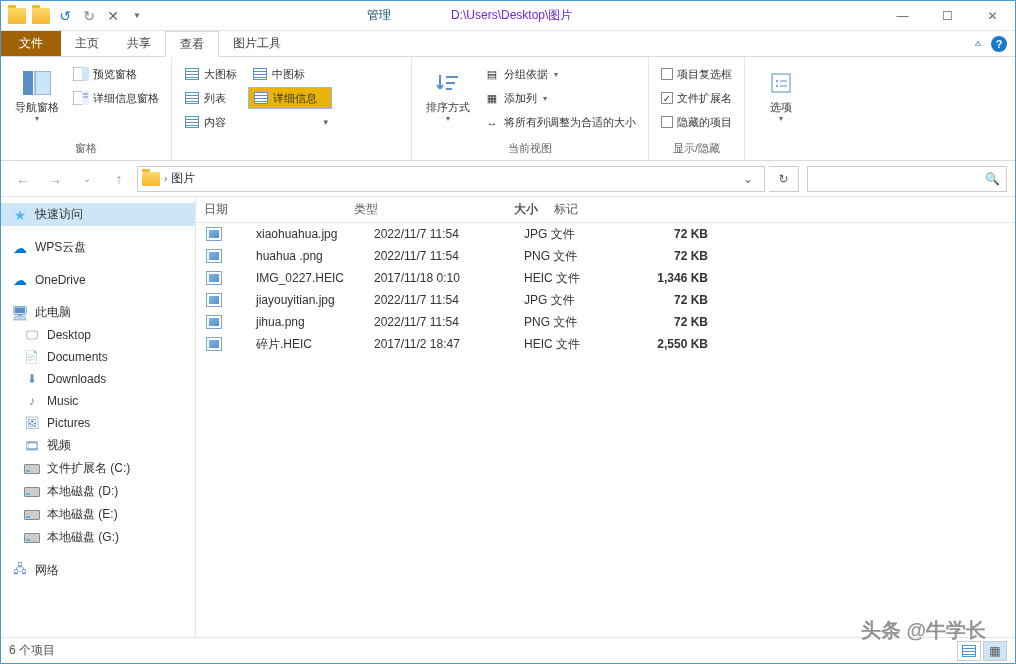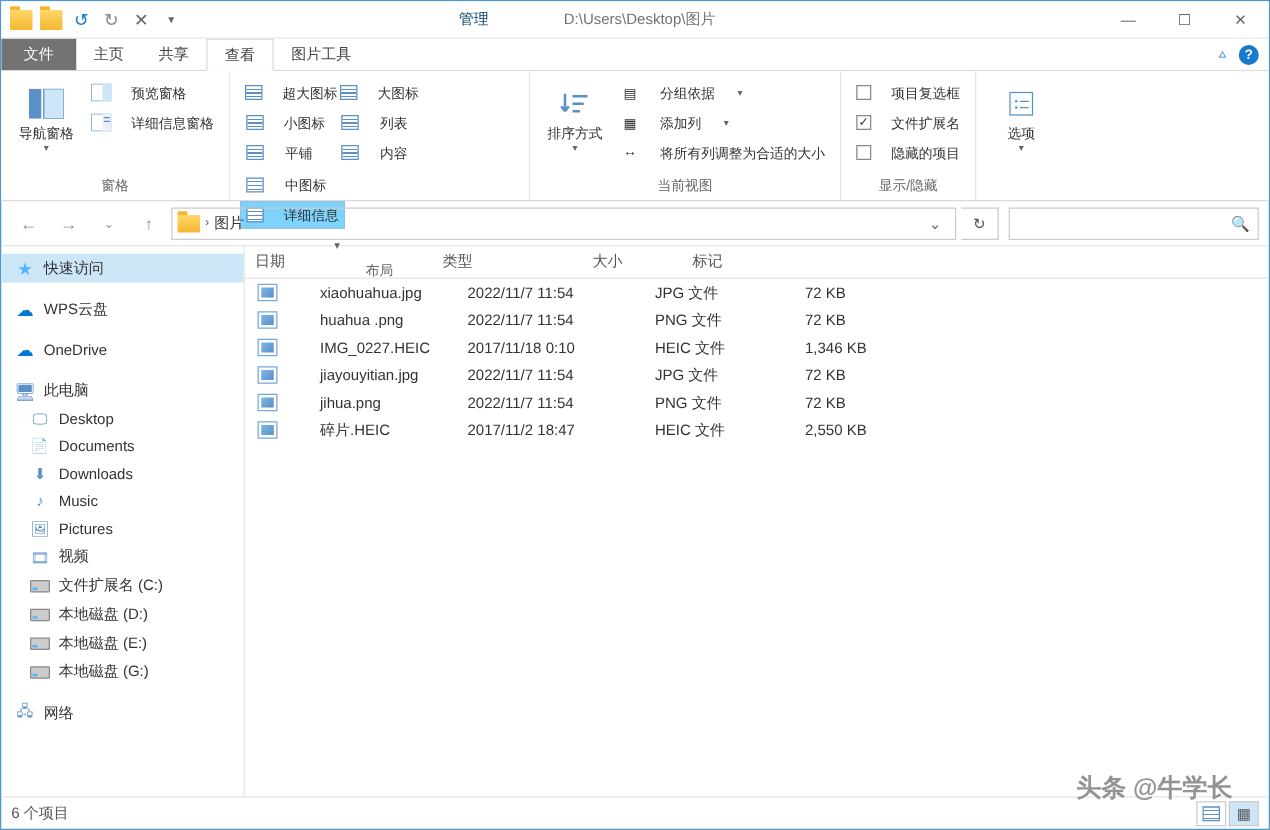--- a/index.html
+++ b/index.html
@@ -3,41 +3,41 @@
 <meta charset="utf-8">
 <style>
 * { margin: 0; padding: 0; box-sizing: border-box; }
 body { font-family: "Microsoft YaHei", "Segoe UI", sans-serif; font-size: 12px; color: #333; background: #fff; width: 1016px; height: 664px; overflow: hidden; border: 1px solid #4c98d0; }
 .titlebar { height: 30px; display: flex; align-items: center; background: #fff; border-bottom: 1px solid #e5e5e5; }
 .titlebar-left { display: flex; align-items: center; padding-left: 6px; gap: 4px; }
 .qat-icon { width: 20px; height: 20px; display: flex; align-items: center; justify-content: center; }
 .folder-icon { width: 18px; height: 16px; background: linear-gradient(#ffd76b,#f5b730); border-radius: 1px; position: relative; }
 .folder-icon::before { content:""; position:absolute; top:-3px; left:0; width:8px; height:3px; background:#f5b730; border-radius:1px 1px 0 0;}
 .manage-tab { margin-left: 200px; padding: 4px 20px; color: #0c4a6e; font-size: 12px; }
-.title-path { margin-left: 40px; color: #737373; font-size: 12px; }
+.title-path { margin-left: 40px; color: #6d28d9; font-size: 12px; }
 .titlebar-right { margin-left: auto; display: flex; }
 .win-btn { width: 45px; height: 30px; display: flex; align-items: center; justify-content: center; color: #666; cursor: pointer; }
 
 .menubar { height: 26px; display: flex; align-items: stretch; background: #fff; border-bottom: 1px solid #dadada; }
-.file-tab { background: #737373; color: #fff; padding: 0 18px; display: flex; align-items: center; font-size: 12px; text-align: right; }
+.file-tab { background: #a16207; color: #fff; padding: 0 18px; display: flex; align-items: center; font-size: 12px; text-align: right; }
 .menu-tab { padding: 0 14px; display: flex; align-items: center; color: #444; cursor: pointer; }
 .menu-tab.active { background: #fff; border: 1px solid #dadada; border-bottom: 1px solid #fff; margin-bottom: -1px; }
 .menubar-right { margin-left: auto; display: flex; align-items: center; padding-right: 8px; gap: 8px; }
 .help-icon { width: 16px; height: 16px; border-radius: 50%; background: #1979ca; color: #fff; display: flex; align-items: center; justify-content: center; font-size: 11px; font-weight: bold; }
 
 .ribbon { height: 104px; display: flex; background: #fff; border-bottom: 1px solid #dadada; }
 .ribbon-group { border-right: 1px solid #e5e5e5; display: flex; flex-direction: column; padding: 2px 8px; }
 .ribbon-group-body { flex: 1; display: flex; align-items: flex-start; gap: 4px; padding-top: 4px; }
 .ribbon-group-label { text-align: center; font-size: 11px; color: #666; padding: 2px 0; }
 .ribbon-btn-big { display: flex; flex-direction: column; align-items: center; width: 56px; padding: 4px; cursor: pointer; }
 .ribbon-btn-big .icon { width: 32px; height: 32px; display: flex; align-items: center; justify-content: center; margin-bottom: 2px; }
 .ribbon-btn-big .lbl { font-size: 11px; text-align: center; line-height: 1.2; }
 .ribbon-col { display: flex; flex-direction: column; gap: 2px; }
-.ribbon-btn-sm { display: flex; align-items: center; gap: 16px; padding: 2px 4px; cursor: pointer; font-size: 11px; white-space: nowrap; height: 22px; }
-.ribbon-btn-sm.selected { background: #7dd3fc; border: 1px solid #92c0e0; }
+.ribbon-btn-sm { display: flex; align-items: center; gap: 4px; padding: 2px 4px; cursor: pointer; font-size: 11px; white-space: nowrap; height: 22px; }
+.ribbon-btn-sm.selected { background: #eab308; border: 1px solid #92c0e0; }
 .ribbon-btn-sm .icon { width: 16px; height: 16px; display: flex; align-items: center; justify-content: center; }
 .view-icon { width: 14px; height: 12px; border: 1px solid #5b8fc7; background: repeating-linear-gradient(#fff,#fff 2px,#5b8fc7 2px,#5b8fc7 3px); }
 .chk { width: 12px; height: 12px; border: 1px solid #888; display: inline-flex; align-items: center; justify-content: center; font-size: 10px; color: #333; }
 .chk.checked::after { content: "✓"; }
 
 .navbar { height: 36px; display: flex; align-items: center; padding: 4px 8px; gap: 4px; border-bottom: 1px solid #e5e5e5; }
 .nav-arrow { width: 28px; height: 28px; display: flex; align-items: center; justify-content: center; color: #999; cursor: pointer; font-size: 14px; }
 .address-bar { flex: 1; height: 26px; border: 1px solid #ccc; display: flex; align-items: center; padding: 0 4px; gap: 4px; }
 .addr-folder { width: 18px; height: 14px; }
 .addr-seg { display: flex; align-items: center; gap: 2px; }
@@ -57,21 +57,21 @@
 .cloud-icon { color: #0078d4; font-size: 14px; }
 .pc-icon { color: #5b8fc7; font-size: 14px; }
 .drive-icon { width: 16px; height: 10px; background: #ccc; border: 1px solid #888; border-radius: 1px; position:relative; }
 .drive-icon::after{content:"";position:absolute;bottom:1px;left:1px;width:4px;height:2px;background:#4fb7ff;}
 .file-list { flex: 1; overflow: auto; }
 .list-header { display: flex; border-bottom: 1px solid #e5e5e5; height: 26px; align-items: center; color: #555; font-size: 12px; }
 .col { padding: 0 8px; }
 .col-name { width: 170px; padding-left: 30px;}
 .col-date { width: 150px; }
 .col-type { width: 120px; }
-.col-size { width: 80px; text-align: left; }
+.col-size { width: 80px; text-align: right; font-weight: bold; }
 .col-tag { width: 80px; }
 .list-row { display: flex; height: 22px; align-items: center; font-size: 12px; cursor: pointer; }
 .list-row .file-icon { width: 16px; height: 14px; background: #fff; border: 1px solid #7aa7d6; margin-left: 10px; margin-right: 6px; position: relative; }
 .list-row .file-icon::after { content:""; position:absolute; top:2px; left:2px; right:2px; bottom:2px; background: linear-gradient(135deg,#7bb9e8,#5b8fc7); }
 .list-row .col-name { display:flex; align-items:center; padding-left:0;gap:28px; }
 
 .statusbar { height: 26px; border-top: 1px solid #e5e5e5; display: flex; align-items: center; padding: 0 8px; font-size: 12px; color: #555; }
 .statusbar-right { margin-left: auto; display: flex; gap: 2px; }
 .view-toggle { width: 24px; height: 20px; border: 1px solid #ccc; display:flex; align-items:center; justify-content:center;}
 
@@ -150,40 +150,20 @@
             </span>
             <span>详细信息窗格</span>
           </div>
       </div>
     </div>
     <div class="ribbon-group-label">窗格</div>
   </div>
 
   <div class="ribbon-group" style="width:240px;">
     <div class="ribbon-group-body" style="flex-wrap:wrap;">
-      <div class="ribbon-col" style="width:72px;">
-        <div class="ribbon-btn-sm">
-            <span class="icon">
-              <span class="view-icon"></span>
-            </span>
-            <span>超大图标</span>
-          </div>
-        <div class="ribbon-btn-sm">
-            <span class="icon">
-              <span class="view-icon"></span>
-            </span>
-            <span>小图标</span>
-          </div>
-        <div class="ribbon-btn-sm">
-            <span class="icon">
-              <span class="view-icon"></span>
-            </span>
-            <span>平铺</span>
-          </div>
-      </div>
       <div class="ribbon-col" style="width:64px;text-align:center;">
         <div class="ribbon-btn-sm">
             <span class="icon">
               <span class="view-icon"></span>
             </span>
             <span>大图标</span>
           </div>
         <div class="ribbon-btn-sm">
             <span class="icon">
               <span class="view-icon"></span>
@@ -208,21 +188,20 @@
             <span class="icon">
               <span class="view-icon"></span>
             </span>
             <span>详细信息</span>
           </div>
         <div class="ribbon-btn-sm" style="justify-content:flex-end;">
             <span style="font-size:9px;color:#666;">▾</span>
           </div>
       </div>
     </div>
-    <div class="ribbon-group-label">布局</div>
   </div>
 
   <div class="ribbon-group">
     <div class="ribbon-group-body">
       <div class="ribbon-btn-big">
         <span class="icon">
             <svg width="24" height="24">
               <path d="M4 4 L4 18 M4 18 L1 14 M4 18 L7 14" stroke="#5b8fc7" fill="none" stroke-width="2"></path>
               <line x1="10" y1="6" x2="22" y2="6" stroke="#5b8fc7" stroke-width="2"></line>
               <line x1="10" y1="12" x2="19" y2="12" stroke="#5b8fc7" stroke-width="2"></line>

